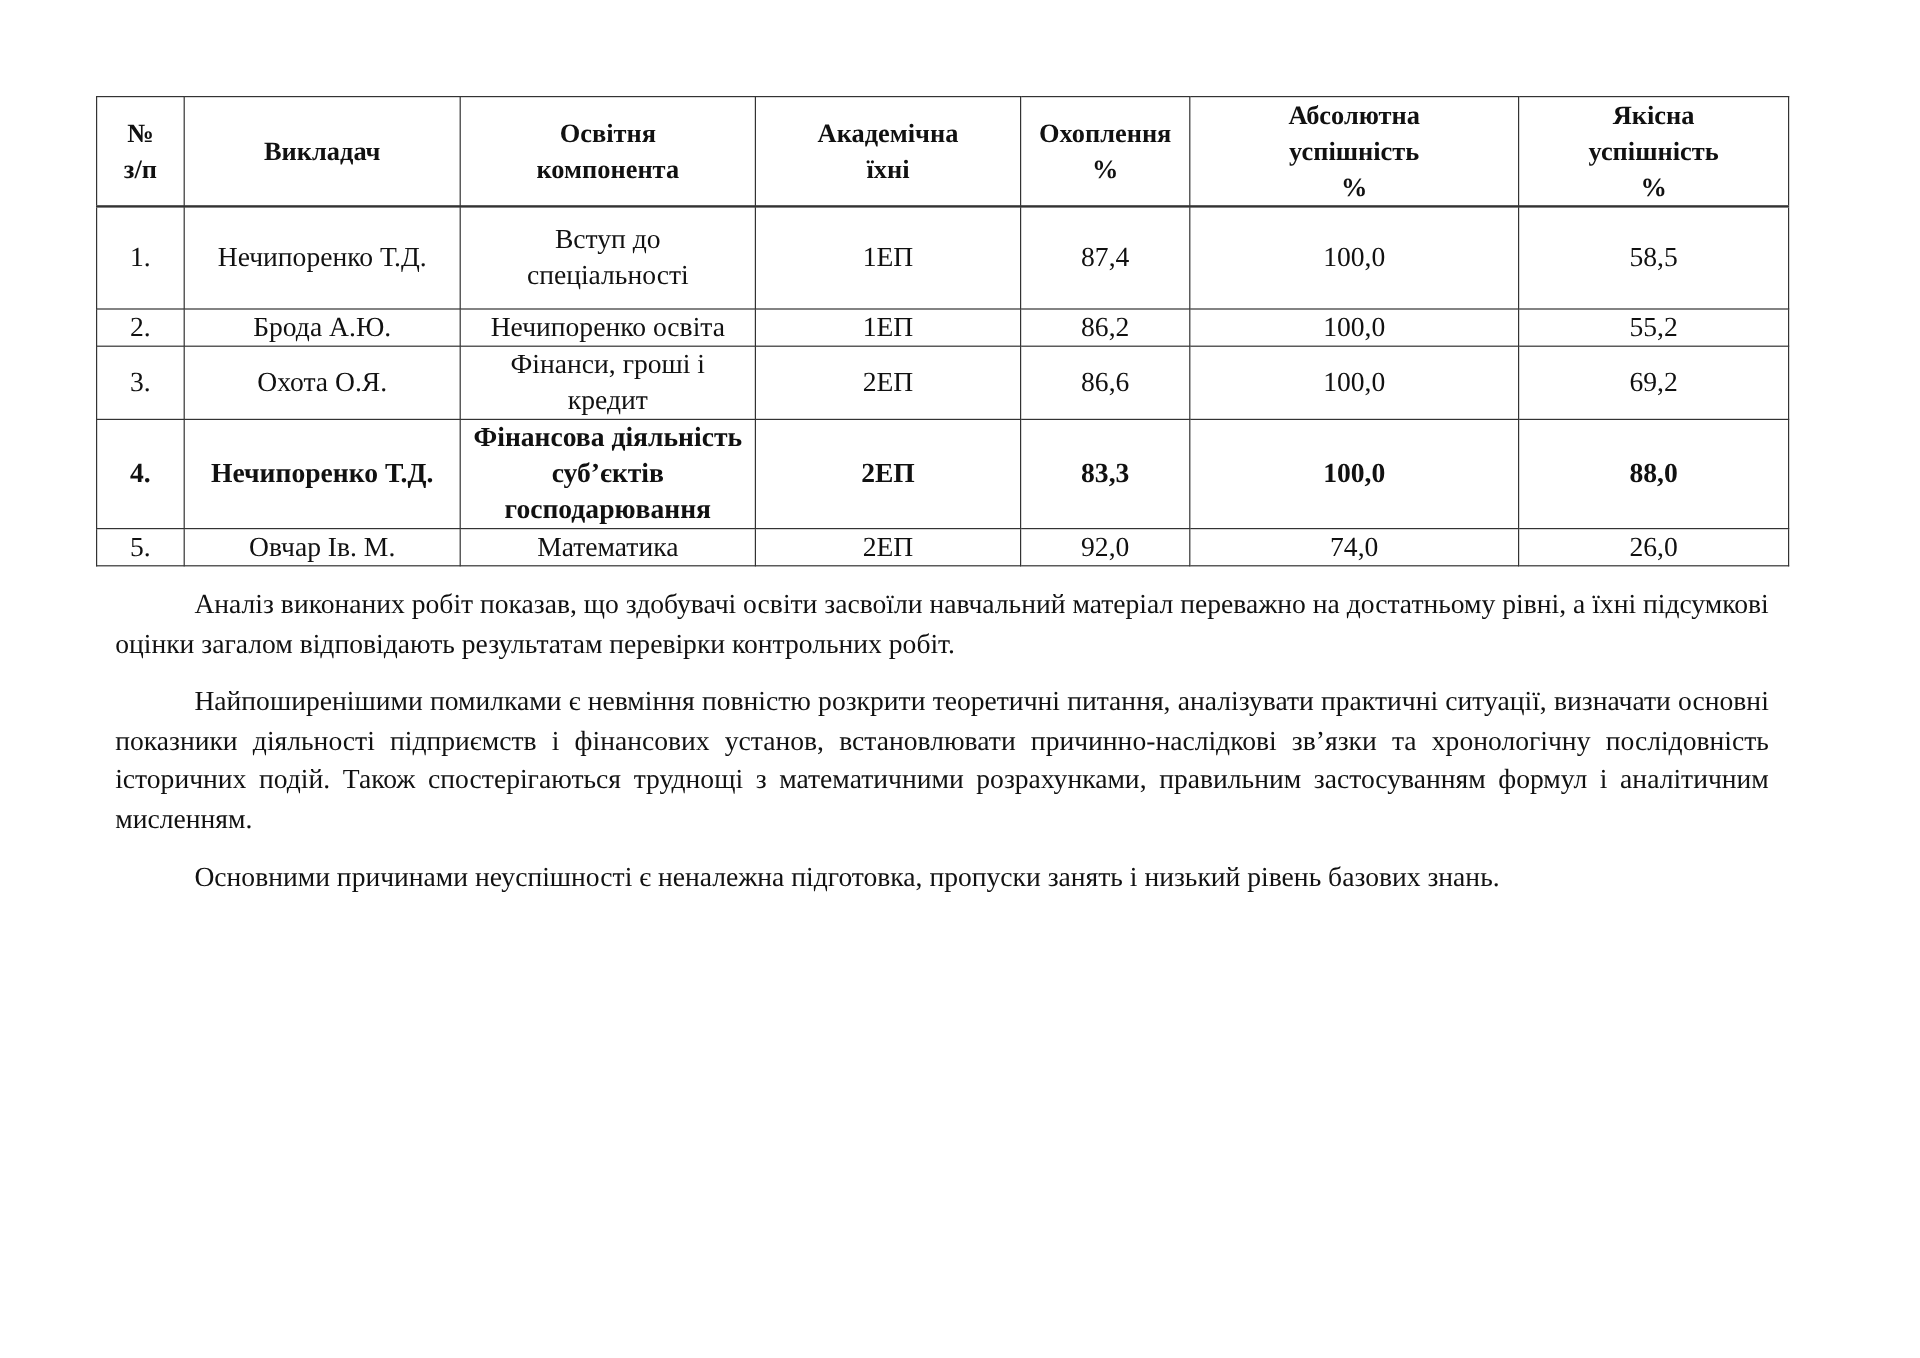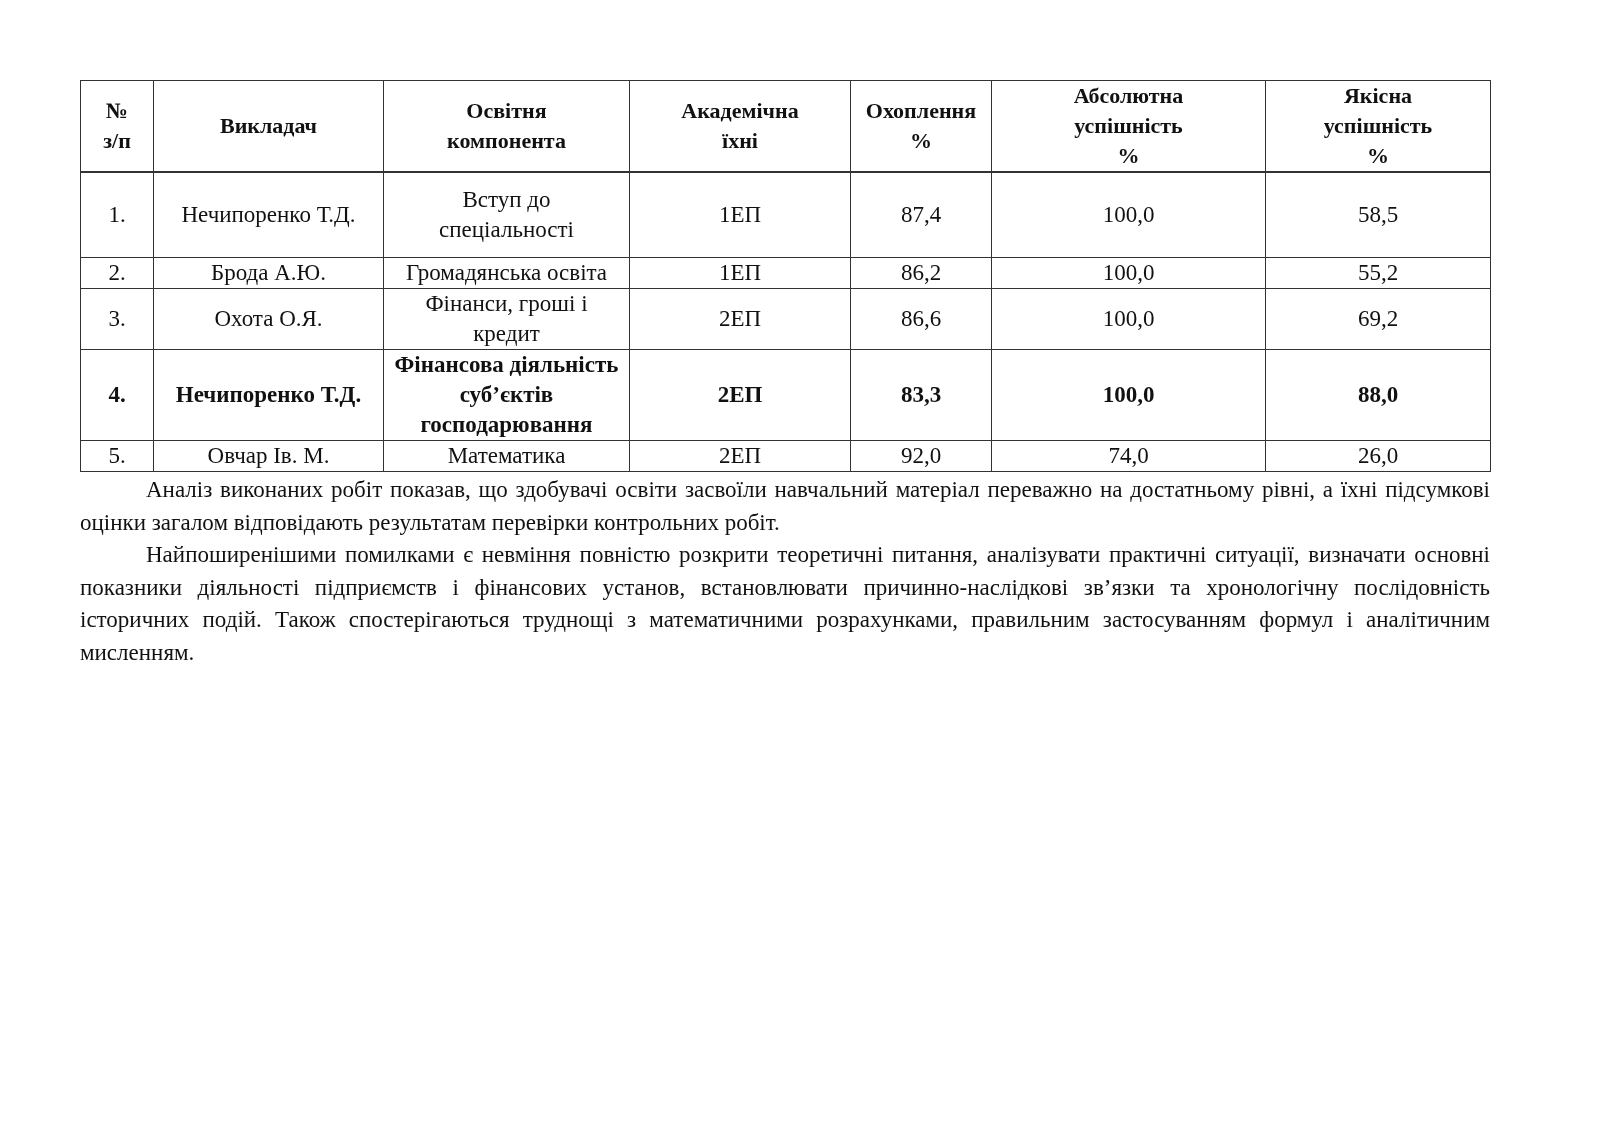--- a/index.html
+++ b/index.html
@@ -13,21 +13,21 @@
                  font-size: 23px; }
     table.grid th, table.grid td { border: 1.5px solid #333; text-align: center;
                  vertical-align: middle; padding: 0 2px; line-height: 30px; }
     table.grid th { font-weight: bold; font-size: 22px; line-height: 30px; height: 88px; }
     table.grid thead tr { border-bottom: 2.5px solid #333; }
     tr.r1 td { height: 58px; }
     tr.r2 td { height: 28px; }
     tr.r3 td { height: 58px; }
     tr.r4 td { height: 88px; font-weight: bold; }
     tr.r5 td { height: 30px; }
-    .para { font-size: 23px; line-height: 32.5px; text-align: justify; margin: 0;
+    .para { font-size: 23px; line-height: 32.5px; text-align: justify; margin: 16px;
             text-indent: 66px; }
     .paras { margin-top: 2px; }
   </style>
 </head>
 <body>
 
 <div class="page">
 
   <table class="grid">
     <colgroup>
@@ -56,21 +56,21 @@
         <td>Нечипоренко Т.Д.</td>
         <td style="padding:12px 40px">Вступ до спеціальності</td>
         <td>1ЕП</td>
         <td>87,4</td>
         <td>100,0</td>
         <td>58,5</td>
       </tr>
       <tr class="r2">
         <td>2.</td>
         <td>Брода А.Ю.</td>
-        <td style="white-space:nowrap">Громадянська освіта</td>
+        <td style="white-space:nowrap">Нечипоренко освіта</td>
         <td>1ЕП</td>
         <td>86,2</td>
         <td>100,0</td>
         <td>55,2</td>
       </tr>
       <tr class="r3">
         <td>3.</td>
         <td>Охота О.Я.</td>
         <td style="padding:0 20px">Фінанси, гроші і кредит</td>
         <td>2ЕП</td>
@@ -95,14 +95,15 @@
         <td>92,0</td>
         <td>74,0</td>
         <td>26,0</td>
       </tr>
     </tbody>
   </table>
 
   <div class="paras">
     <p class="para">Аналіз виконаних робіт показав, що здобувачі освіти засвоїли навчальний матеріал переважно на достатньому рівні, а їхні підсумкові оцінки загалом відповідають результатам перевірки контрольних робіт.</p>
     <p class="para">Найпоширенішими помилками є невміння повністю розкрити теоретичні питання, аналізувати практичні ситуації, визначати основні показники діяльності підприємств і фінансових установ, встановлювати причинно-наслідкові зв’язки та хронологічну послідовність історичних подій. Також спостерігаються труднощі з математичними розрахунками, правильним застосуванням формул і аналітичним мисленням.</p>
+    <p class="para">Основними причинами неуспішності є неналежна підготовка, пропуски занять і низький рівень базових знань.</p>
   </div>
 </div>
 
 </body></html>

